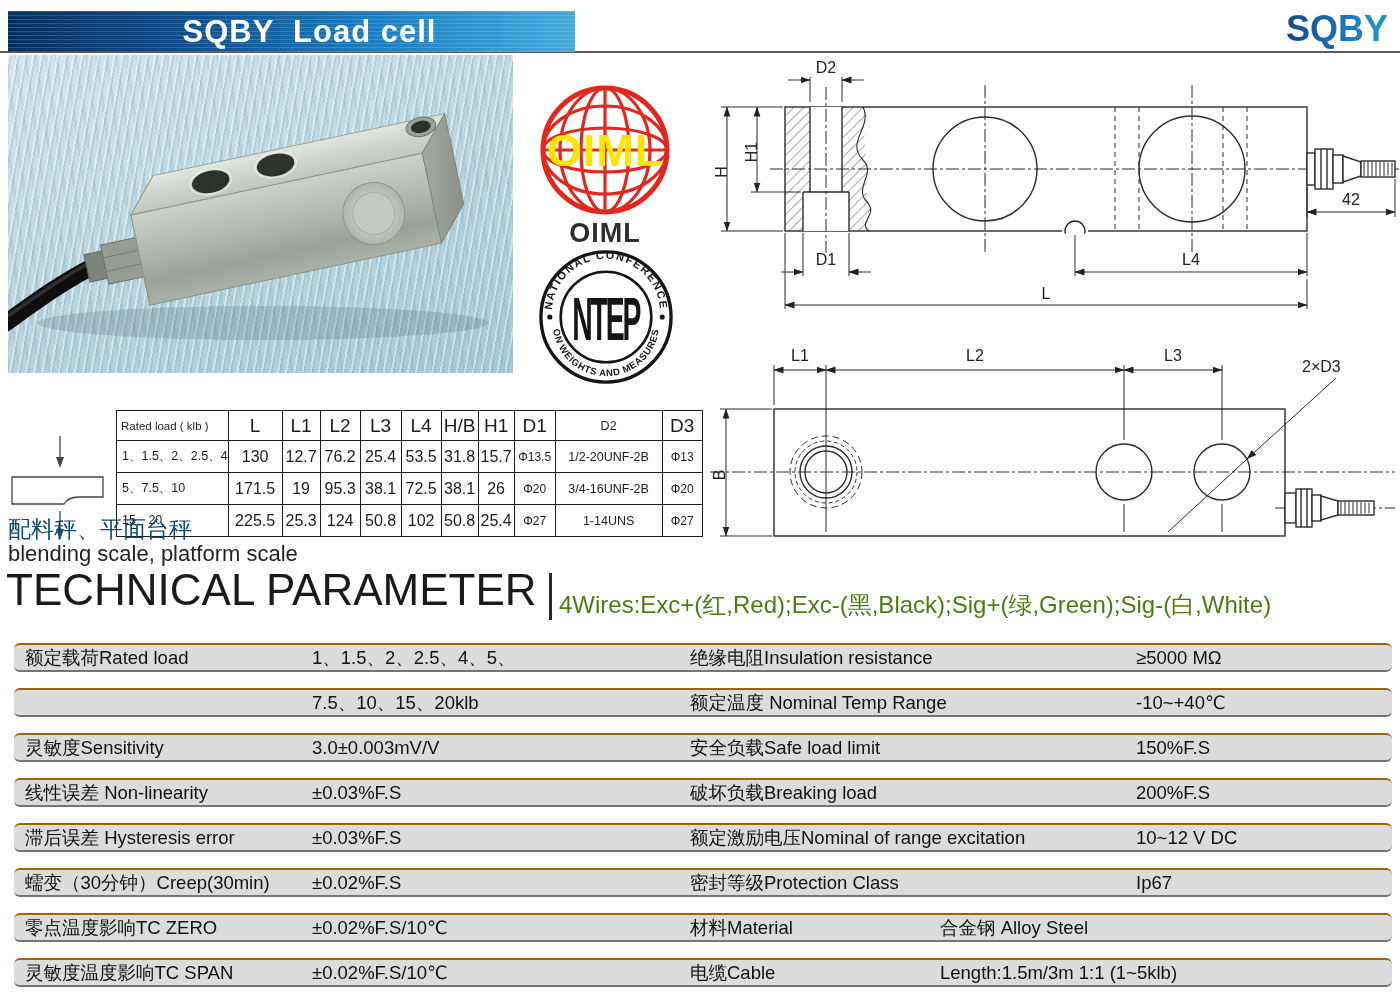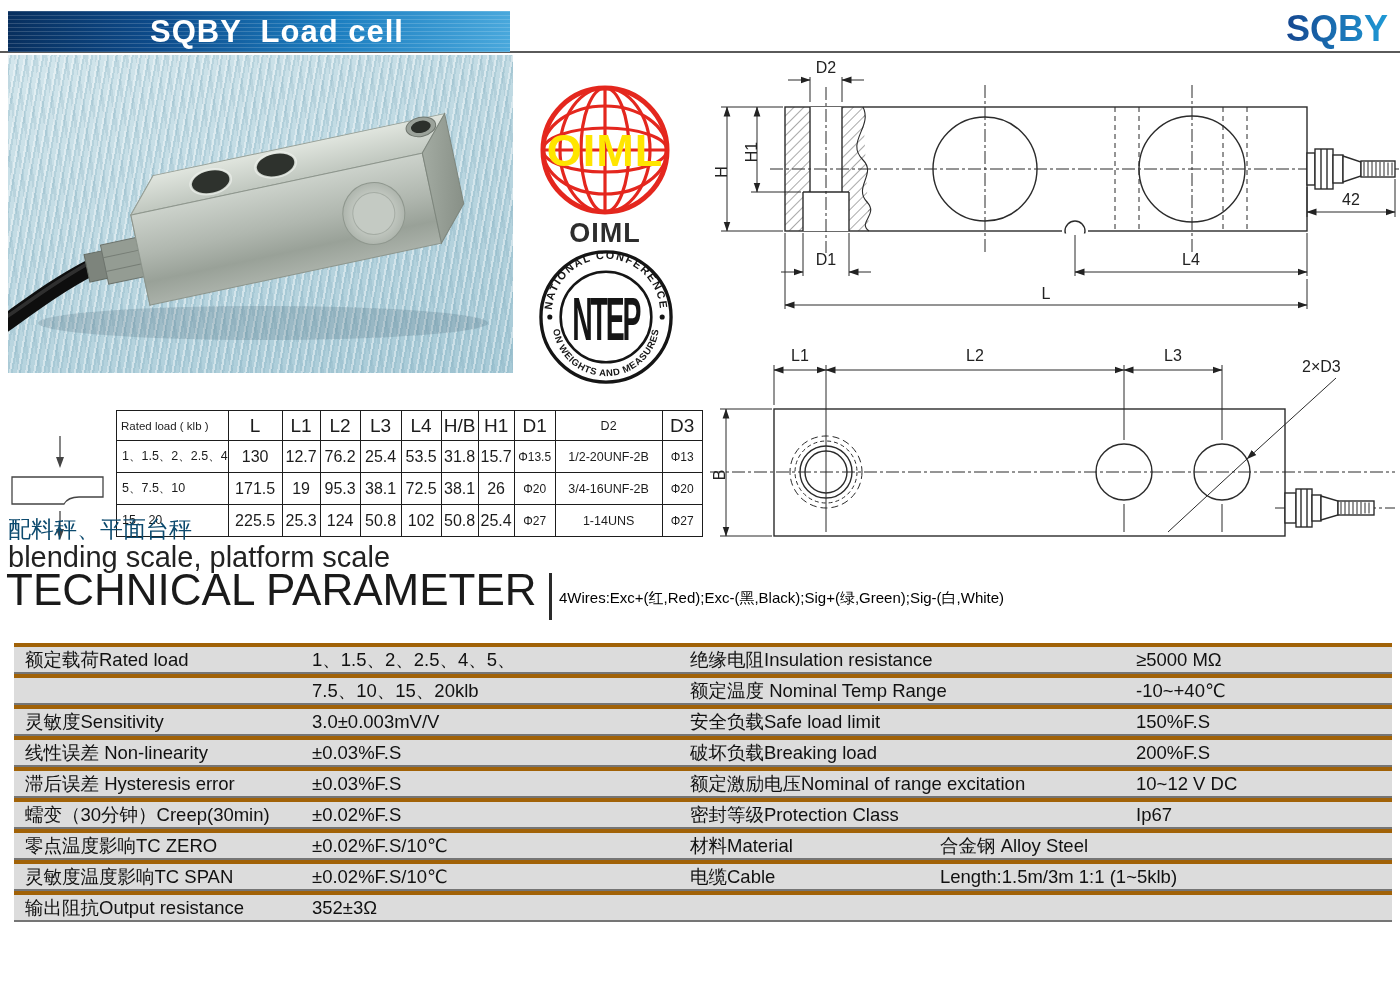--- a/index.html
+++ b/index.html
@@ -1,21 +1,21 @@
 <!DOCTYPE html>
 <html><head>
 <meta charset="utf-8">
 <style>
   html,body{margin:0;padding:0;background:#fff;}
   .page{position:relative;width:1400px;height:998px;background:#fff;overflow:hidden;
         font-family:"Liberation Sans","DejaVu Sans",sans-serif;color:#1c1c1c;}
 
   
   .hrule{position:absolute;left:0;top:51px;width:1400px;height:2px;background:#5a5a5a;}
-  .banner{position:absolute;left:8px;top:11px;width:502px;height:41px;
+  .banner{position:absolute;left:8px;top:11px;width:567px;height:41px;
           background:
             repeating-linear-gradient(180deg,rgba(255,255,255,.16) 0 1px,rgba(255,255,255,0) 1px 4px),
             linear-gradient(90deg,#082f5e 0%,#0d4c8c 30%,#1c7ec0 65%,#49a8dc 100%);
           display:flex;align-items:center;justify-content:center;padding-left:36px;box-sizing:border-box;}
   .banner span{color:#fff;font-size:31px;font-weight:bold;letter-spacing:1px;white-space:pre;}
   .model{position:absolute;right:12px;top:8px;font-size:36px;font-weight:bold;
          background:linear-gradient(90deg,#15468f,#1f9ad6);-webkit-background-clip:text;background-clip:text;color:transparent;margin-left:20px;}
 
   
   .photo{position:absolute;left:8px;top:55px;width:505px;height:318px;overflow:hidden;
@@ -47,29 +47,29 @@
                         font-weight:normal;overflow:hidden;white-space:nowrap;}
   .dimtab thead th{height:29px;font-size:19px;}
   .dimtab thead th.c0{font-size:11.5px;text-align:left;padding-left:4px;}
   .dimtab tbody td{height:31px;font-size:16px;}
   .dimtab tbody td.c0{font-size:12.5px;text-align:left;padding-left:5px;}
   .dimtab td.c9,.dimtab th.c9{font-size:12.5px;}
   .dimtab td.c8,.dimtab td.c10{font-size:12px;}
 
   
   .app-zh{position:absolute;left:8px;top:514px;font-size:23px;color:#0c4a6e;}
-  .app-en{position:absolute;left:8px;top:541px;font-size:29px;color:#222;}
+  .app-en{position:absolute;left:8px;top:541px;font-size:22px;color:#222;}
   .tech-h{position:absolute;left:6px;top:565px;font-size:44px;letter-spacing:0px;color:#1a1a1a;}
   .tech-div{position:absolute;left:549px;top:573px;width:3px;height:47px;background:#2a2a2a;}
-  .wiring{position:absolute;left:559px;top:589px;font-size:15px;color:#000000;}
+  .wiring{position:absolute;left:559px;top:589px;font-size:24px;color:#4d7c0f;}
 
   
   .params{position:absolute;left:14px;top:643px;width:1378px;}
-  .prow{position:relative;height:25px;background:#dcdcdc;border-top:4px solid #a16207;
-        border-bottom:2px solid #757575;margin-bottom:0;}
+  .prow{position:relative;height:25px;background:#dcdcdc;border-top:2px solid #a16207;
+        border-bottom:2px solid #757575;margin-bottom:16px;border-radius:6px;}
   .prow span{position:absolute;top:0;line-height:25px;font-size:18.5px;white-space:nowrap;color:#111;}
   .prow .ll{left:11px;}
   .prow .lv{left:298px;}
   .prow .rl{left:676px;}
   .prow .rv{left:1122px;}
   .prow .rv.mid{left:926px;}
 </style>
 </head>
 <body>
 

